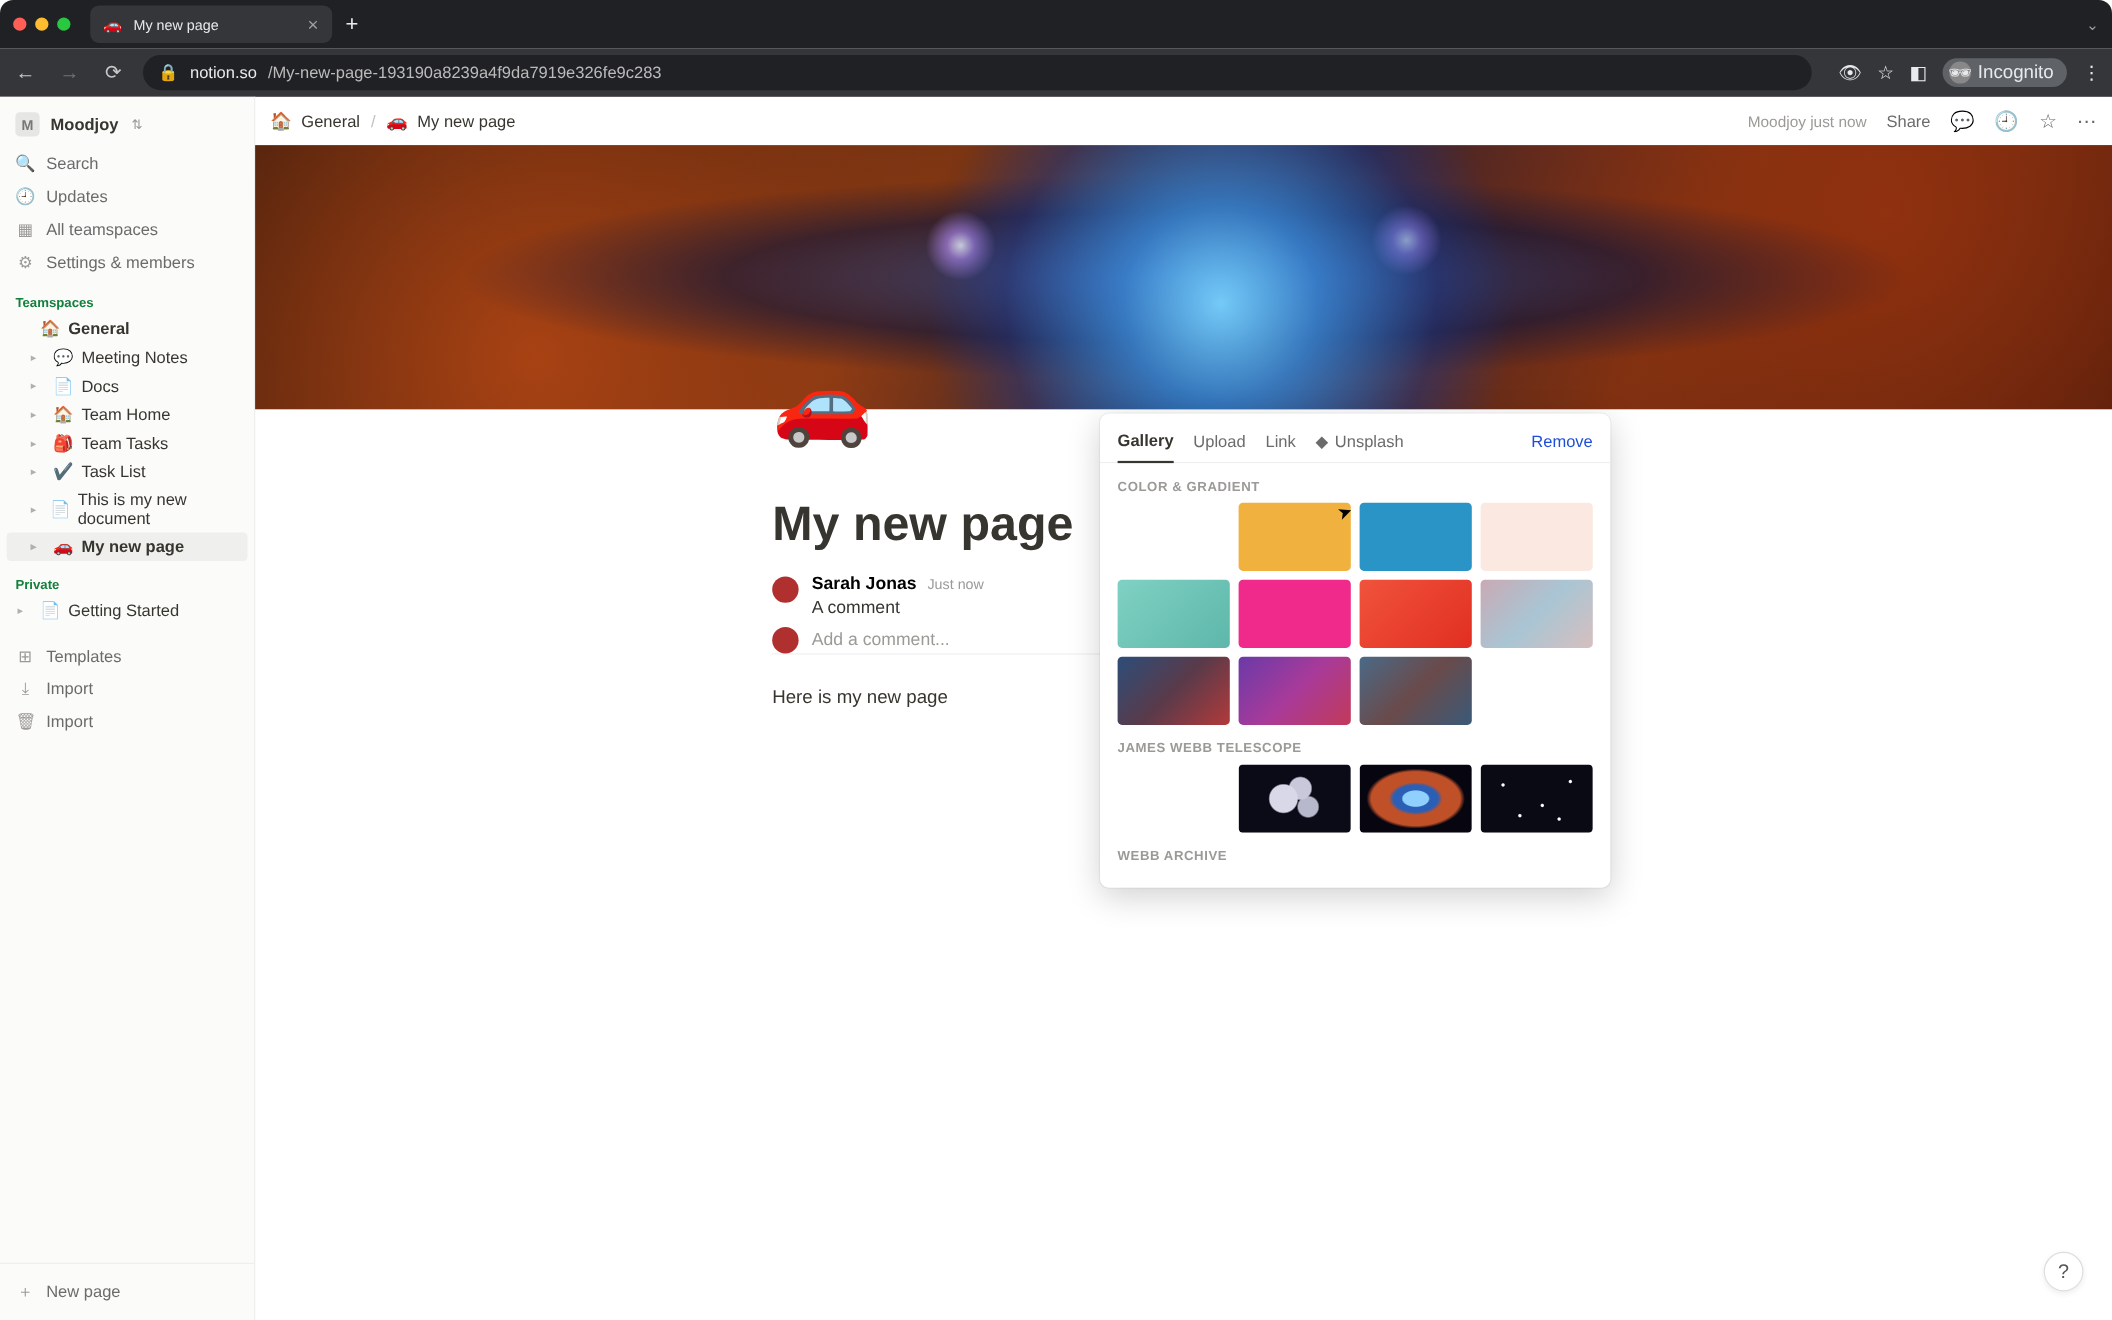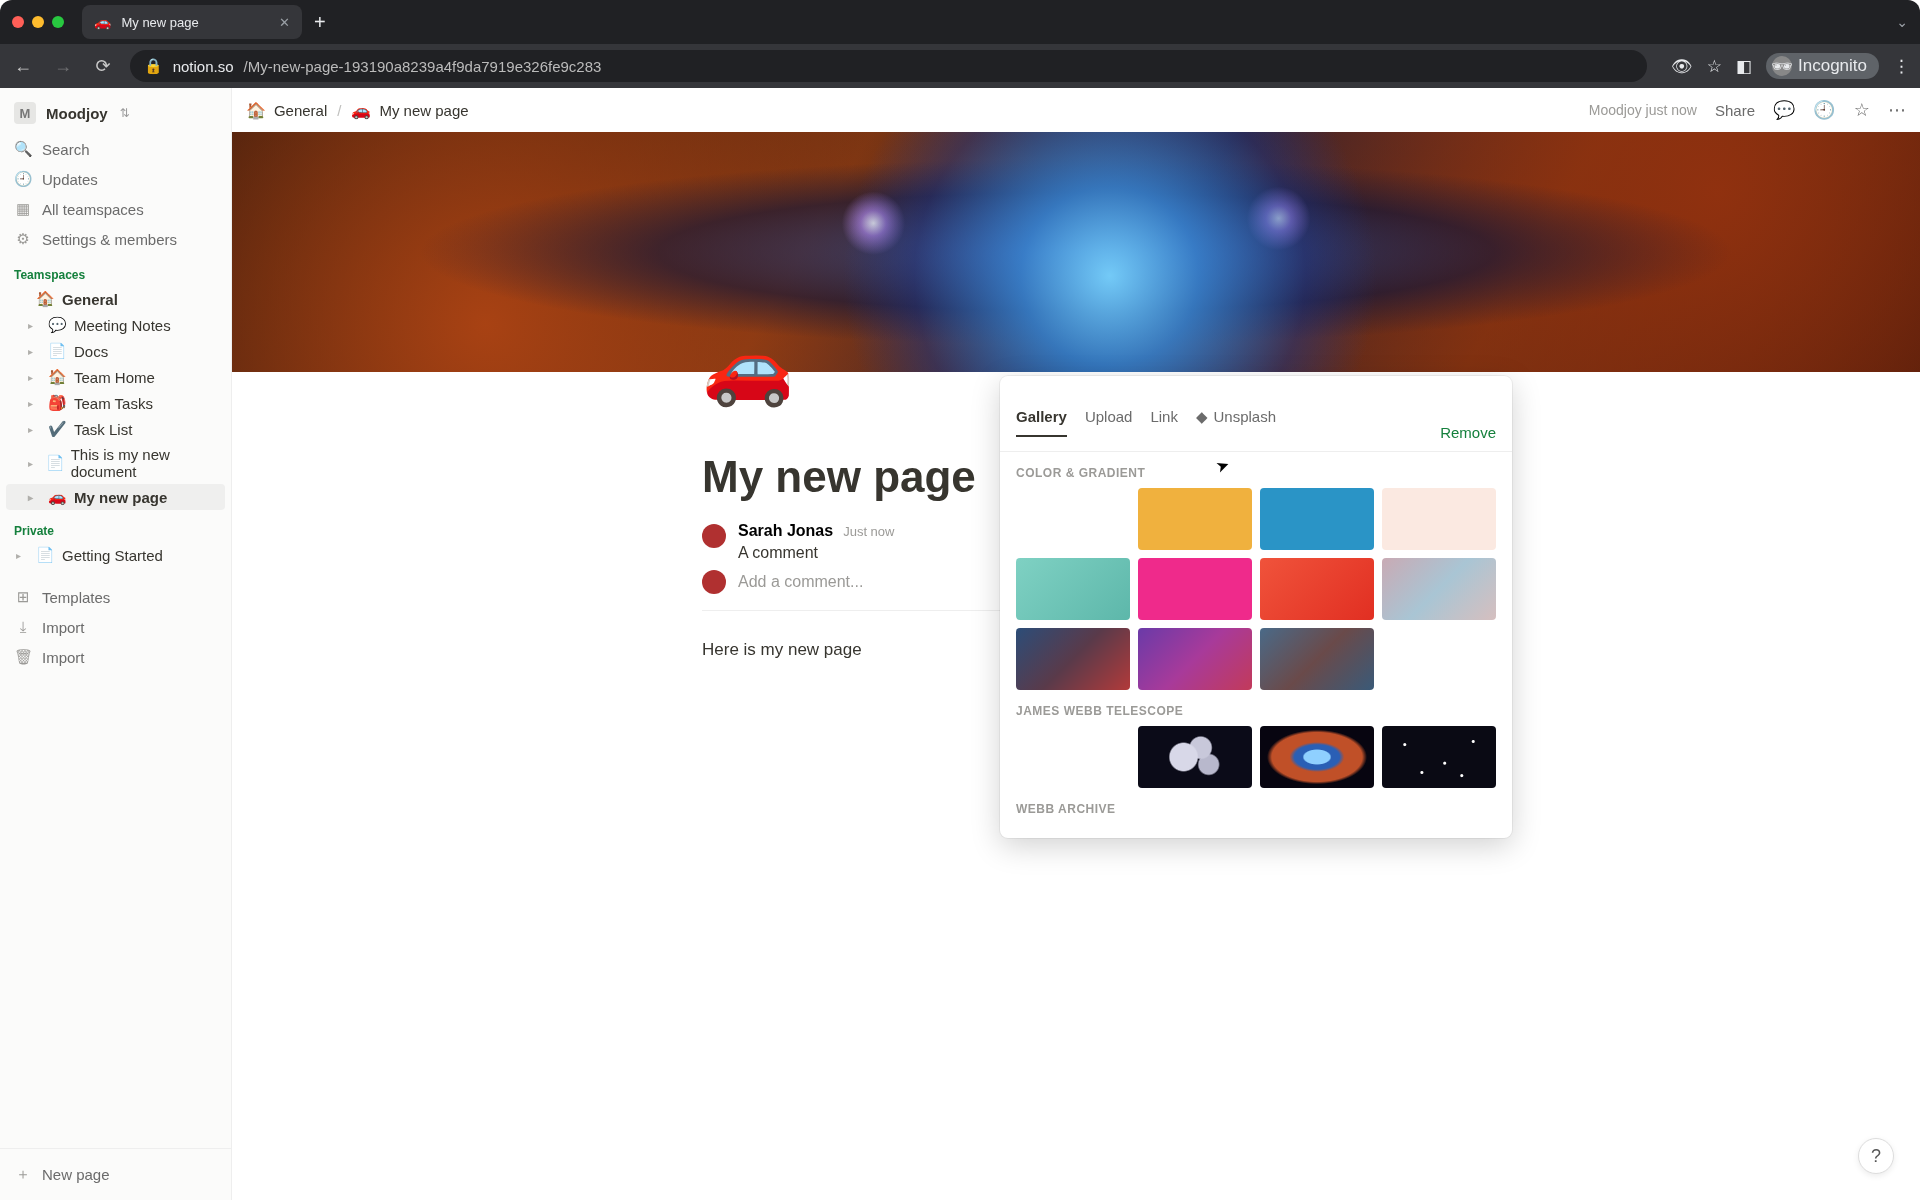--- a/index.html
+++ b/index.html
@@ -68,30 +68,30 @@
   
   .page-body{padding:80px 0 0 470px;max-width:920px;}
   .page-title{font-size:44px;font-weight:700;color:#37352f;margin-bottom:20px;}
   .comment-thread{margin-bottom:10px;}
   .comment{display:flex;gap:12px;align-items:flex-start;margin-bottom:8px;}
   .comment .avatar{width:24px;height:24px;border-radius:50%;background:#b03030;margin-top:2px;}
   .comment .meta{display:flex;gap:10px;align-items:baseline;}
   .comment .author{font-weight:700;}
   .comment .time{color:#9b9a97;font-size:13px;}
   .comment .text{color:#37352f;margin-top:4px;}
-  .add-comment{display:flex;gap:12px;align-items:center;color:#9b9a97;margin-top:6px;margin-bottom:28px;border-bottom:1px solid #eee;padding-bottom:16px;}
+  .add-comment{display:flex;gap:12px;align-items:center;color:#9b9a97;margin-top:6px;margin-bottom:28px;border-bottom:1px solid #eee;}
   .add-comment .avatar{width:24px;height:24px;border-radius:50%;background:#b03030;}
   .body-text{font-size:17px;color:#37352f;margin-top:29px;}
   
   
-  .popover{position:absolute;left:768px;top:288px;width:512px;background:#fff;border-radius:8px;box-shadow:0 8px 30px rgba(0,0,0,0.18),0 0 0 1px rgba(0,0,0,0.05);padding:0 0 14px;}
+  .popover{position:absolute;left:768px;top:288px;width:464px;background:#fff;border-radius:8px;box-shadow:0 8px 30px rgba(0,0,0,0.18),0 0 0 1px rgba(0,0,0,0.05);padding:0 0 14px;}
   .popover-tabs{display:flex;align-items:center;padding:10px 16px 0;gap:18px;font-size:15px;border-bottom:1px solid #eee;}
   .ptab{padding:6px 0 10px;color:#6b6b6b;cursor:pointer;display:flex;align-items:center;gap:6px;}
   .ptab.active{color:#37352f;font-weight:600;border-bottom:2px solid #37352f;margin-bottom:-1px;}
-  .ptab-remove{margin-left:auto;color:#15803d;margin-top:32px;}
+  .ptab-remove{margin-left:auto;color:#1d4ed8;}
   .section-head{font-size:12px;letter-spacing:0.5px;font-weight:600;color:#9b9a97;padding:14px 16px 8px;}
   .swatch-grid{display:grid;grid-template-columns:repeat(4,1fr);gap:8px;padding:0 16px;}
   .swatch{height:62px;border-radius:4px;cursor:pointer;}
   .img-grid{display:grid;grid-template-columns:repeat(4,1fr);gap:8px;padding:0 16px;}
   .thumb{height:62px;border-radius:4px;cursor:pointer;}
   .thumb.blank{background:#fff;}
   .thumb.jwst1{background:
     radial-gradient(circle at 40% 50%, #d8d8e8 0 18%, transparent 20%),
     radial-gradient(circle at 55% 35%, #c8c8da 0 14%, transparent 16%),
     radial-gradient(circle at 62% 62%, #b8b8cc 0 12%, transparent 14%),

